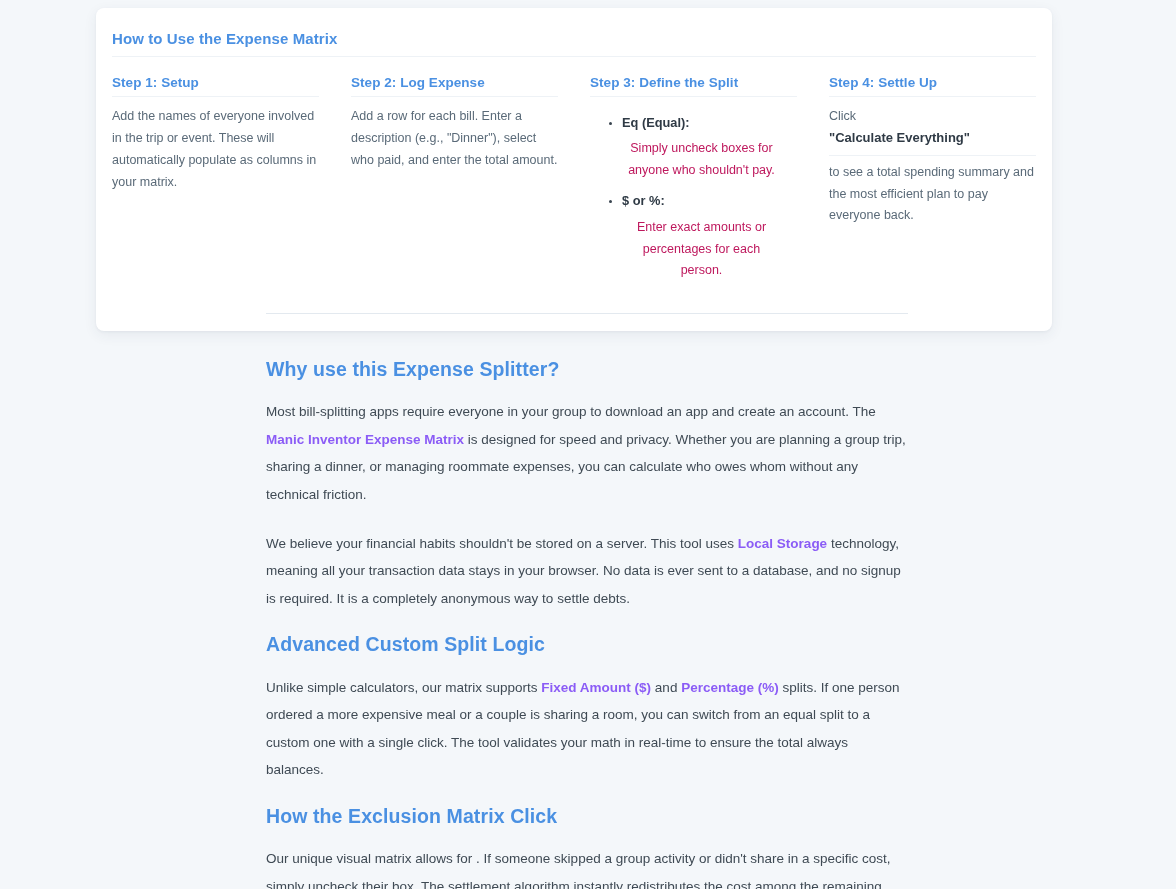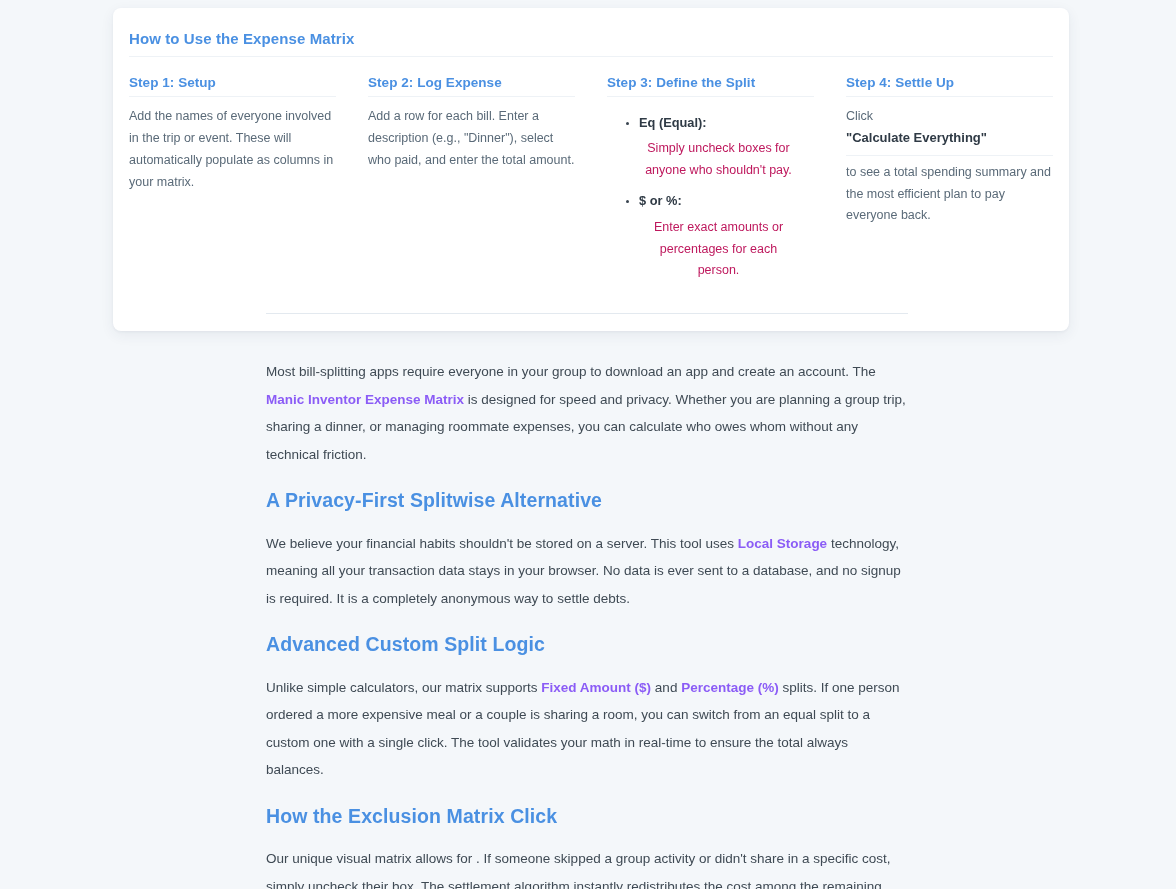--- a/index.html
+++ b/index.html
@@ -8,21 +8,21 @@
     width: 1176px; height: 889px;
     background: #f4f7fa;
     font-family: "Liberation Sans", sans-serif;
     -webkit-font-smoothing: antialiased;
   }
   .page { position: relative; width: 1176px; height: 889px; overflow: hidden; }
 
   
   .guide-card {
     position: absolute;
-    left: 113px; top: 8px;
+    left: 96px; top: 8px;
     width: 956px;
     background: #ffffff;
     border-radius: 8px;
     box-shadow: 0 4px 14px rgba(42,63,84,0.07), 0 1px 3px rgba(42,63,84,0.05);
     padding: 20px 16px 26px 16px;
   }
   .guide-title {
     color: #4a90e2;
     font-size: 15px;
     font-weight: bold;
@@ -171,25 +171,25 @@
       </div>
 
     </div>
   </section>
 
   <div class="section-divider"></div>
 
   <article class="article">
 
     <div class="art-block">
+      <h2 class="art-h2">Why use this Expense Splitter?</h2>
       <p class="art-p">Most bill-splitting apps require everyone in your group to download an app and create an account. The <b>Manic Inventor Expense Matrix</b> is designed for speed and privacy. Whether you are planning a group trip, sharing a dinner, or managing roommate expenses, you can calculate who owes whom without any technical friction.</p>
     </div>
 
     <div class="art-block">
-      <h2 class="art-h2">A Privacy-First Splitwise Alternative</h2>
       <p class="art-p">We believe your financial habits shouldn't be stored on a server. This tool uses <b>Local Storage</b> technology, meaning all your transaction data stays in your browser. No data is ever sent to a database, and no signup is required. It is a completely anonymous way to settle debts.</p>
     </div>
 
     <div class="art-block">
       <h2 class="art-h2">Advanced Custom Split Logic</h2>
       <p class="art-p">Unlike simple calculators, our matrix supports <b>Fixed Amount ($)</b> and <b>Percentage (%)</b> splits. If one person ordered a more expensive meal or a couple is sharing a room, you can switch from an equal split to a custom one with a single click. The tool validates your math in real-time to ensure the total always balances.</p>
     </div>
 
     <div class="art-block">
       <h2 class="art-h2">How the Exclusion Matrix Click</h2>

